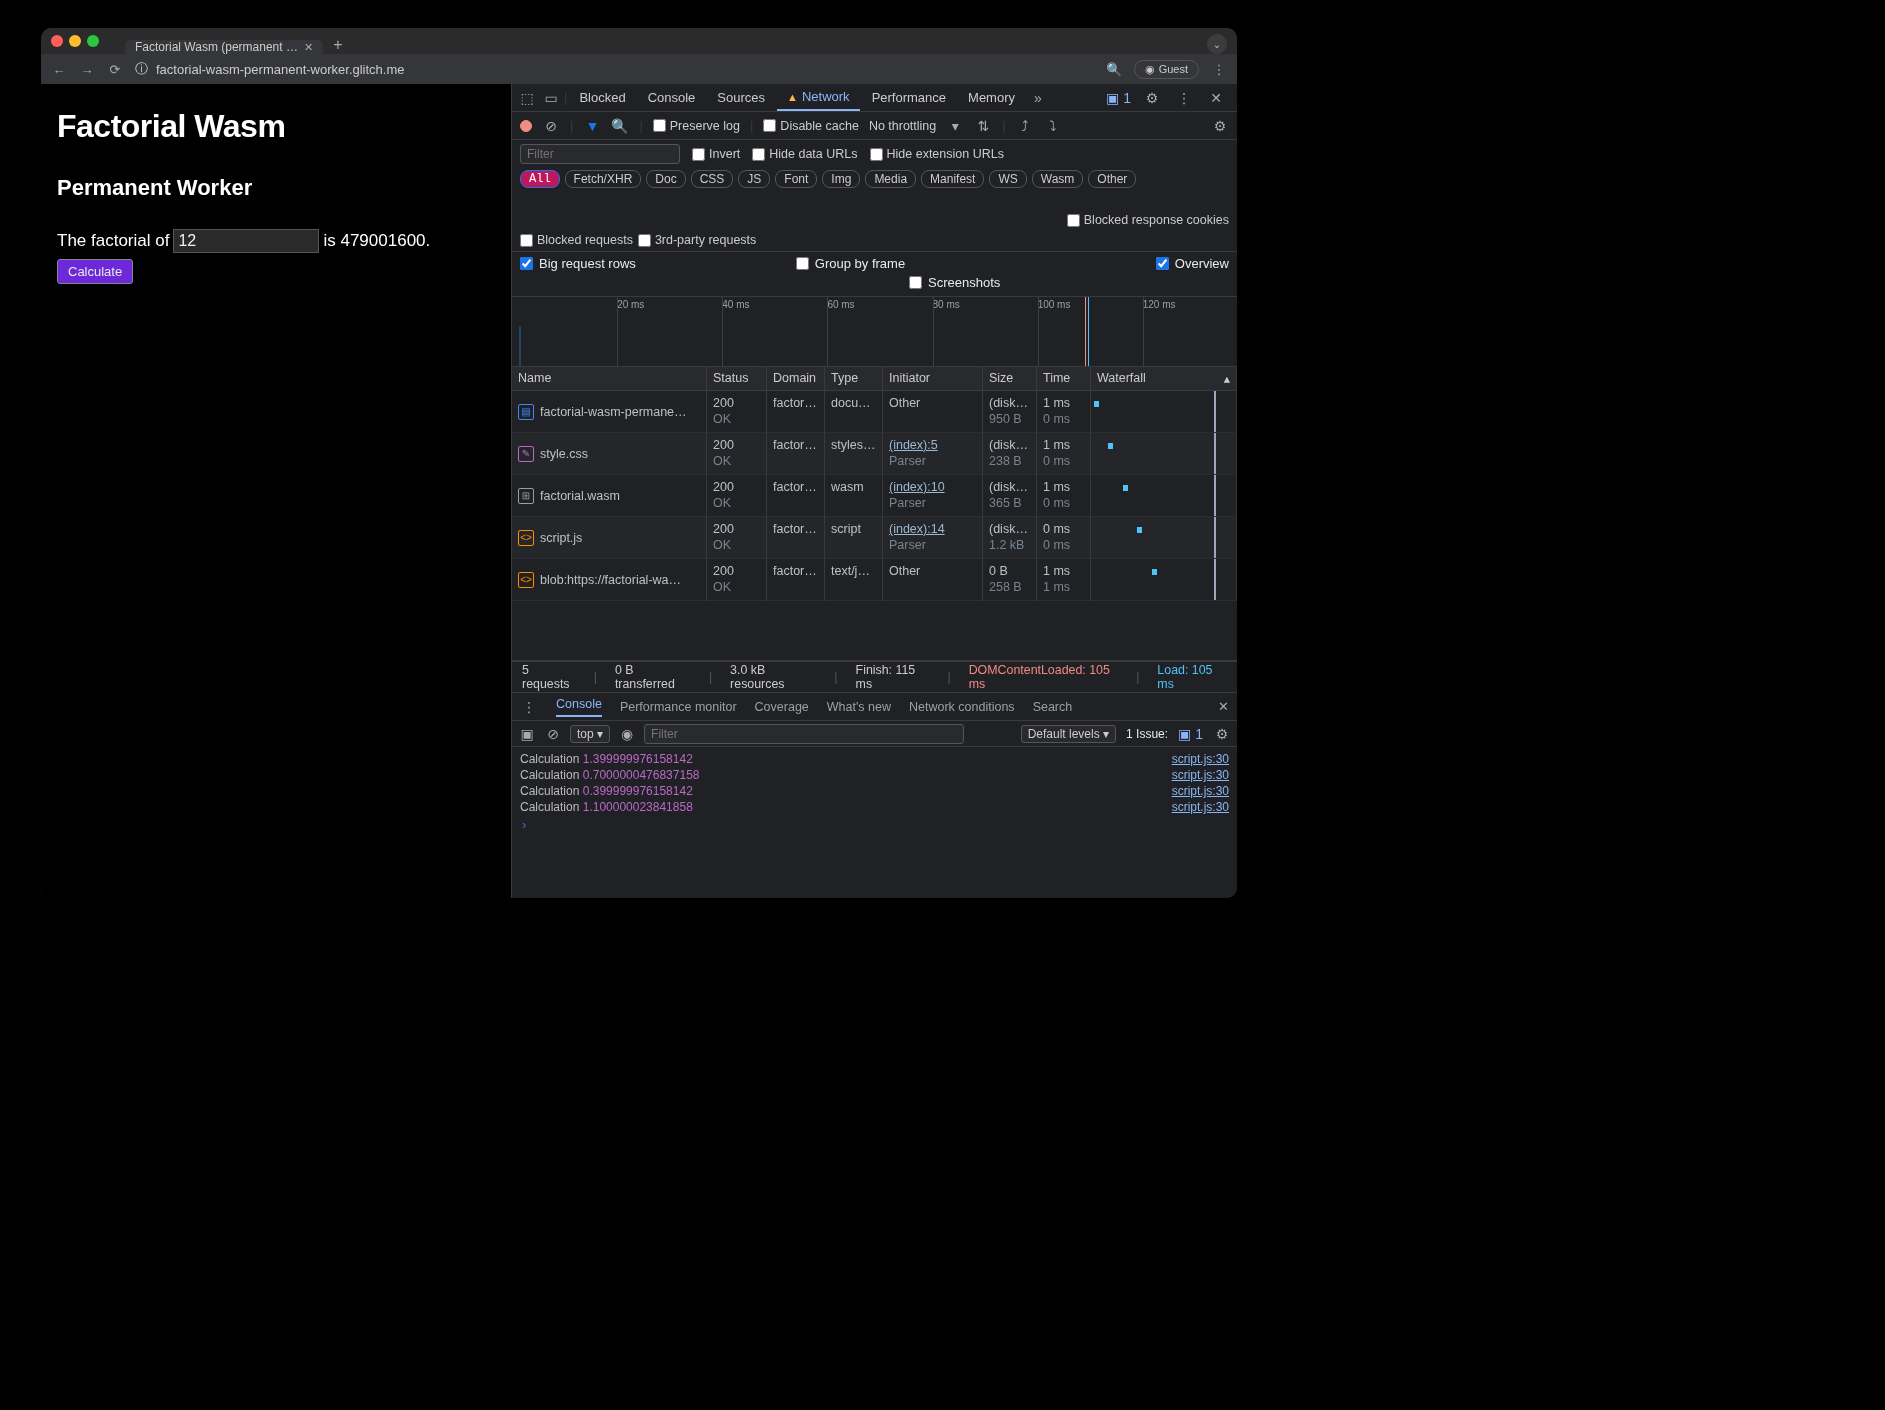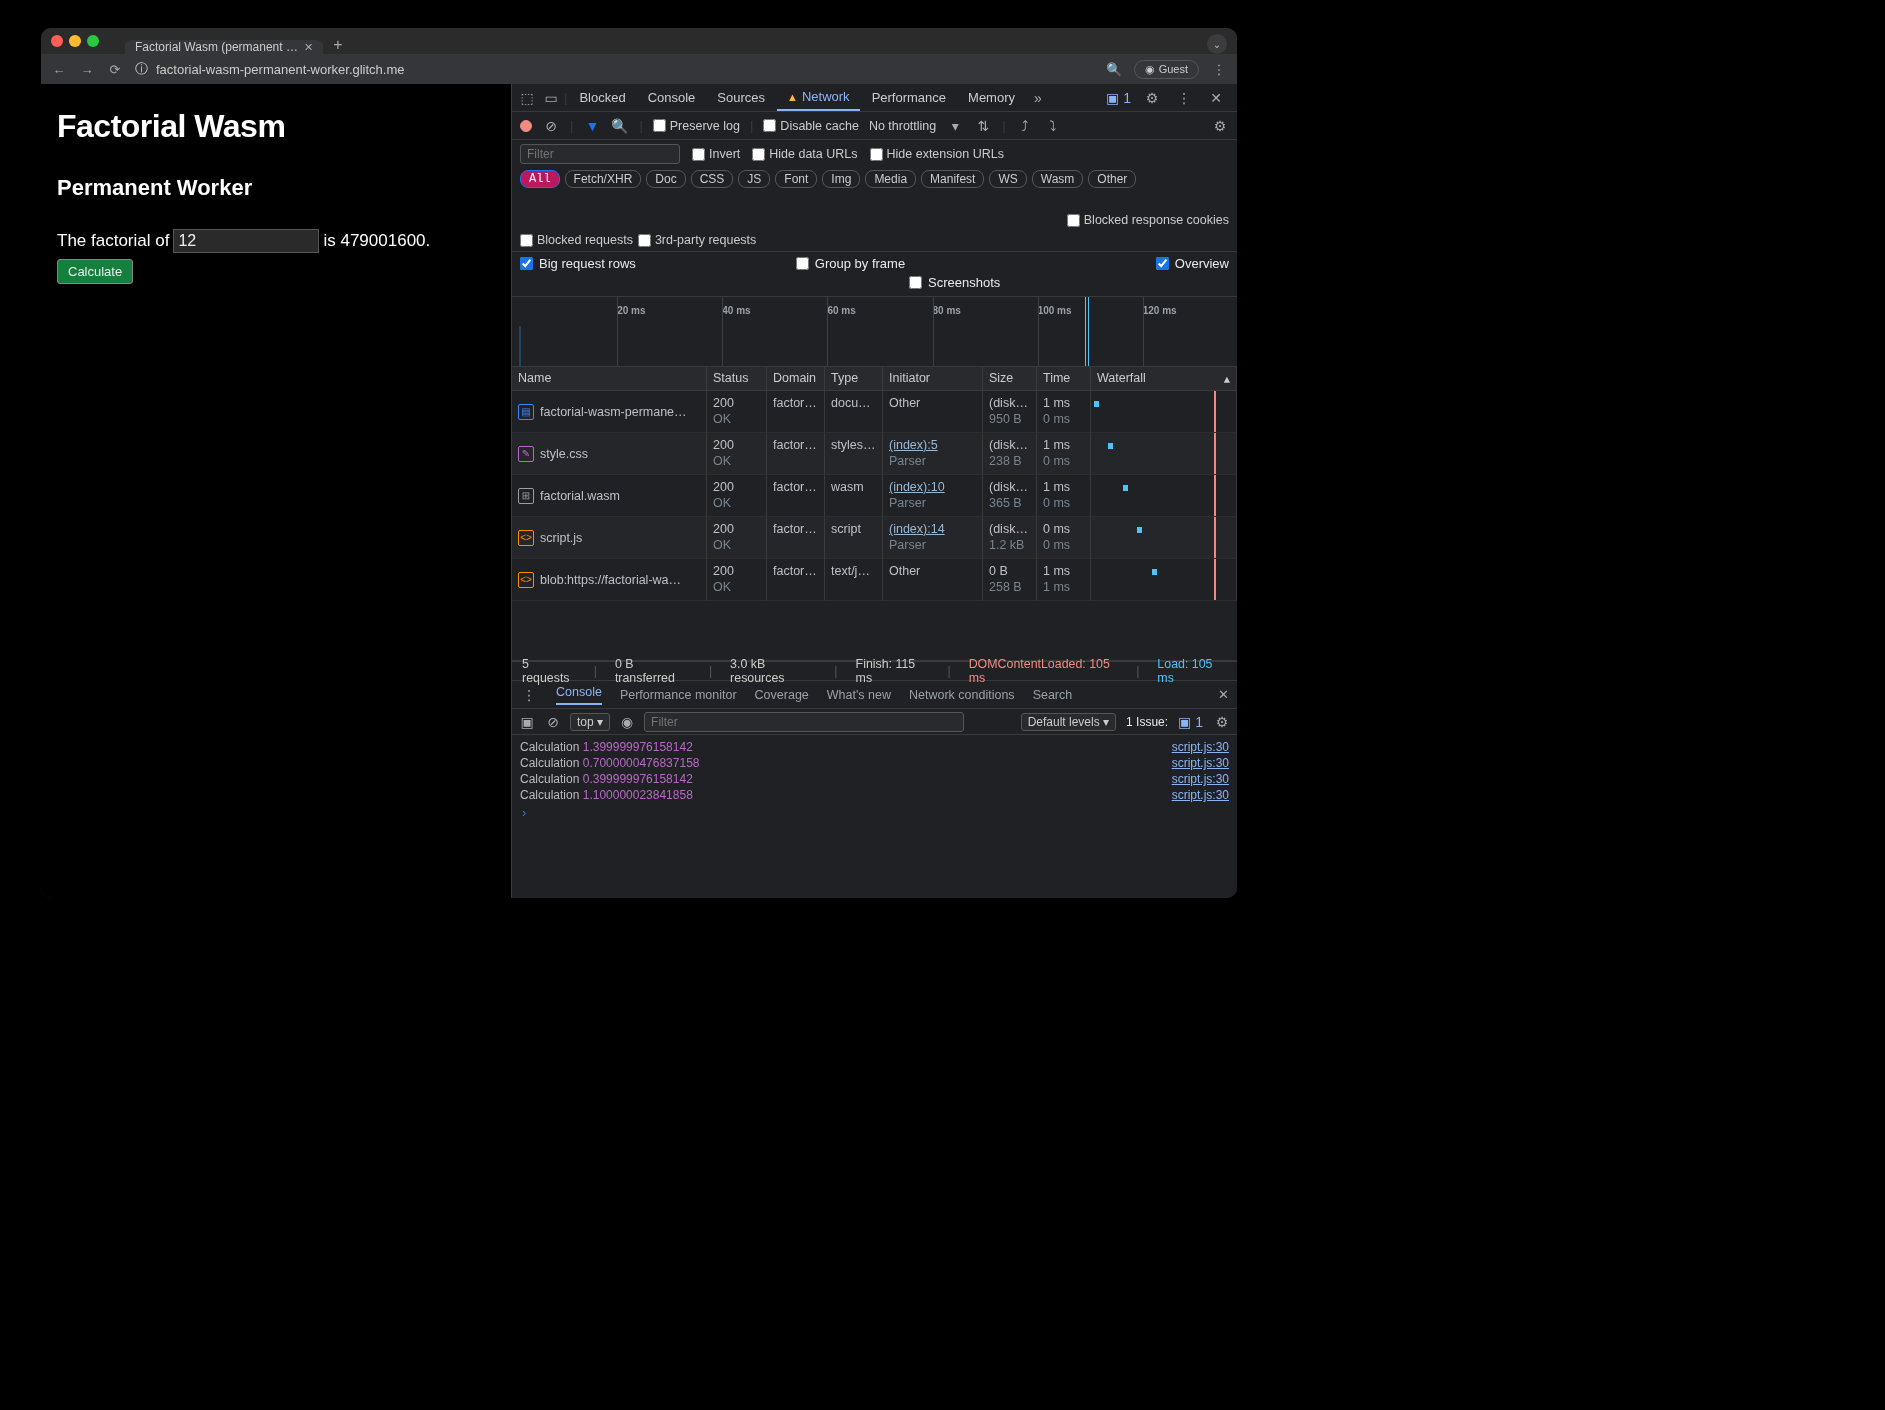--- a/index.html
+++ b/index.html
@@ -69,21 +69,21 @@
 .page-pane {
   width: 470px;
   background: #000;
   color: #fff;
   padding: 16px;
 }
 .page-pane h1 { font-size: 32px; font-weight:800; letter-spacing:-0.5px; margin-top: 8px;}
 .page-pane h2 { font-size: 22px; font-weight:800; margin-top: 30px; }
 .calc-line { margin-top: 28px; font-size: 17px; display:flex; align-items:center; flex-wrap:wrap; gap:4px;}
 .factorial-input { width:146px; background:#2a2a2a; border:1px solid #555; color:#eee; font-size:16px; padding:2px 4px; }
-.calc-btn { margin-top:6px; background:#15803d; color:#e8eaed; border:1px solid #888; border-radius:3px; padding:4px 10px; font-size:13px;}
+.calc-btn { margin-top:6px; background:#6d28d9; color:#e8eaed; border:1px solid #888; border-radius:3px; padding:4px 10px; font-size:13px;}
 .devtools {
   flex: 1;
   background: #202124;
   display:flex;
   flex-direction:column;
   border-left:1px solid #3a3a3a;
 }
 .dt-tabs {
   height:28px;
   display:flex;
@@ -111,21 +111,21 @@
 .filter-input { width:160px; background:#292a2d; border:1px solid #555; color:#aaa; padding:2px 6px; font-size:12px; border-radius:3px;}
 .pill-row { display:flex; gap:5px; margin-top:6px; flex-wrap:wrap; align-items:center;}
 .pill { border:1px solid #555; border-radius:8px; padding:1px 8px; font-size:12px; color:#ccc;}
 .pill.active { background:#be185d; border-color:#1a73e8; color:#fff;font-family:Liberation Mono, monospace;}
 .chk-inline{display:flex;align-items:center;gap:4px;font-size:12.5px;color:#ccc;}
 .opt-rows { display:flex; flex-wrap:wrap; padding:4px 8px 6px; border-bottom:1px solid #3a3a3a; column-gap:40px; row-gap:4px;}
 .opt-row { display:flex; align-items:center; gap:6px; }
 .opt-row input { accent-color:#1a73e8; width:13px; height:13px;}
 .opt-row.col2 { margin-left:auto; width:320px;}
 .timeline { height:70px; border-bottom:1px solid #3a3a3a; position:relative; background:#202124; }
-.tick { position:absolute; top:8px; font-size:10px; color:#9aa0a6;font-weight:bold;}
+.tick { position:absolute; top:2px; font-size:10px; color:#9aa0a6;}
 .tl-line { position:absolute; top:0; bottom:0; width:1px; background:#3c4043;}
 .tl-red-line { position:absolute; top:0; bottom:0; width:1px; background:#f28b82;}
 .tl-blue-line { position:absolute; top:0; bottom:0; width:1px; background:#4fc3f7;}
 .tl-blue-band { position:absolute; bottom:0; height:40px; width:2px; background:#2196f3; opacity:0.3;}
 .net-table { display:grid; grid-template-columns: 195px 60px 58px 58px 100px 54px 54px 1fr; font-size:12.5px; }
 .net-head { display:contents; }
 .net-head > div { border-bottom:1px solid #3a3a3a; border-right:1px solid #3a3a3a; padding:4px 6px; color:#ccc; background:#292a2d;}
 .net-head .wf { display:flex; justify-content:space-between;}
 .net-row { display:contents; }
 .net-row > div { border-bottom:1px solid #2d2d2d; border-right:1px solid #3a3a3a; padding:4px 6px; color:#bdc1c6; background:#202124; height:42px; overflow:hidden; white-space:nowrap; text-overflow:ellipsis; line-height:16px;}
@@ -137,21 +137,21 @@
 .f-wasm{border-color:#9e9e9e;color:#9e9e9e;}
 .f-js{border-color:#fb8c00;color:#fb8c00;}
 .twoline .l2{color:#78858f;}
 .init-link{color:#9bb8d3;text-decoration:underline;}
 .num-right{text-align:left;}
 .wf-cell { position:relative; background:#1a1a1c;}
 .wf-bar { position:absolute; top:10px; height:6px; background:#4fc3f7; }
 .wf-redline { position:absolute; left:85%; top:0; bottom:0; width:1px; background:#f28b82;}
 .wf-blueline { position:absolute; left:85.5%; top:0; bottom:0; width:1px; background:#4fc3f7;}
 .net-empty { grid-column: 1 / -1; height:60px; border-bottom:1px solid #3a3a3a; background:#202124;}
-.net-status { height:20px; border-top:1px solid #3a3a3a; border-bottom:1px solid #3a3a3a; display:flex; align-items:center; padding:0 10px; gap:18px; font-size:12.4px; color:#ccc;}
+.net-status { height:32px; border-top:1px solid #3a3a3a; border-bottom:1px solid #3a3a3a; display:flex; align-items:center; padding:0 10px; gap:18px; font-size:12.4px; color:#ccc;}
 .ns-div{color:#555;}
 .dcl{color:#4fc3f7;}
 .dcl2{color:#f28b82;}
 .drawer-tabs{height:28px;display:flex;align-items:center;padding:0 8px;gap:18px;border-bottom:1px solid #3a3a3a;}
 .drawer-tabs .tab{font-size:12.5px;color:#9aa0a6;}
 .drawer-tabs .tab.active{color:#8ab4f8;border-bottom:2px solid #8ab4f8;padding-bottom:4px;}
 .drawer-tabs .xright{margin-left:auto;color:#aaa;}
 .console-toolbar{height:26px;display:flex;align-items:center;gap:8px;padding:0 6px;border-bottom:1px solid #3a3a3a;font-size:12px;}
 .sel{background:#292a2d;border:1px solid #555;padding:1px 6px;border-radius:3px;color:#ccc;}
 .console-body{font-family:Liberation Sans, sans-serif;font-size:12px;padding:4px 8px 8px;overflow:auto;height:110px;}

